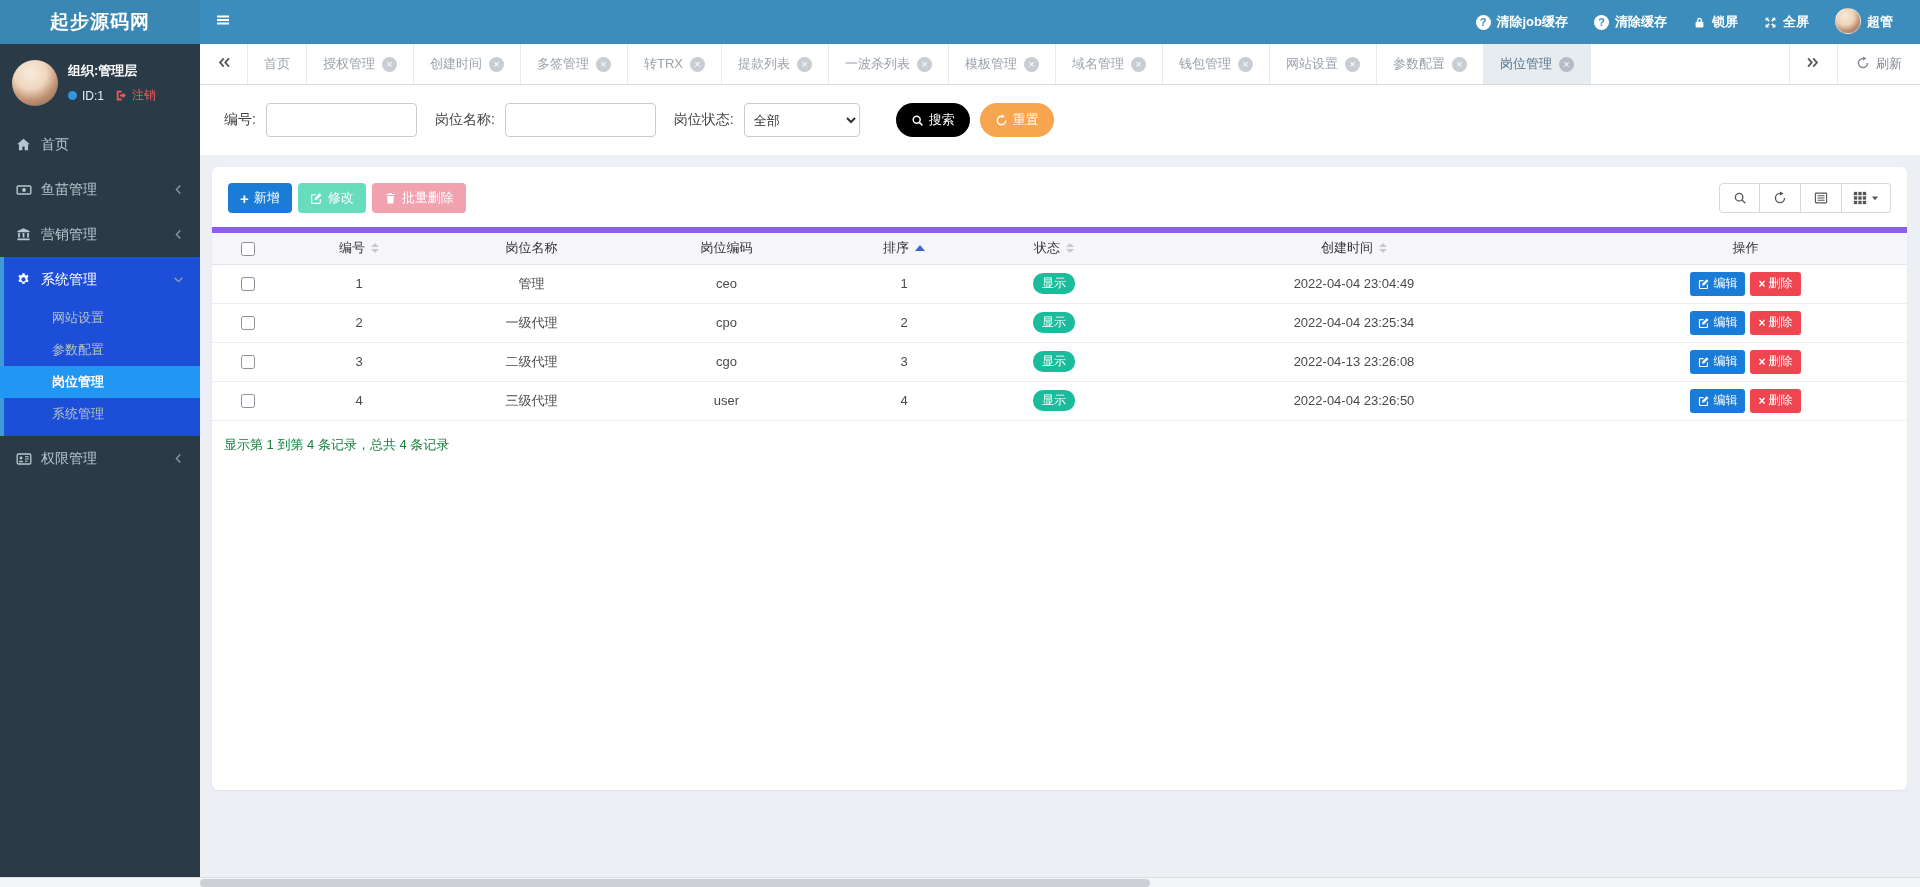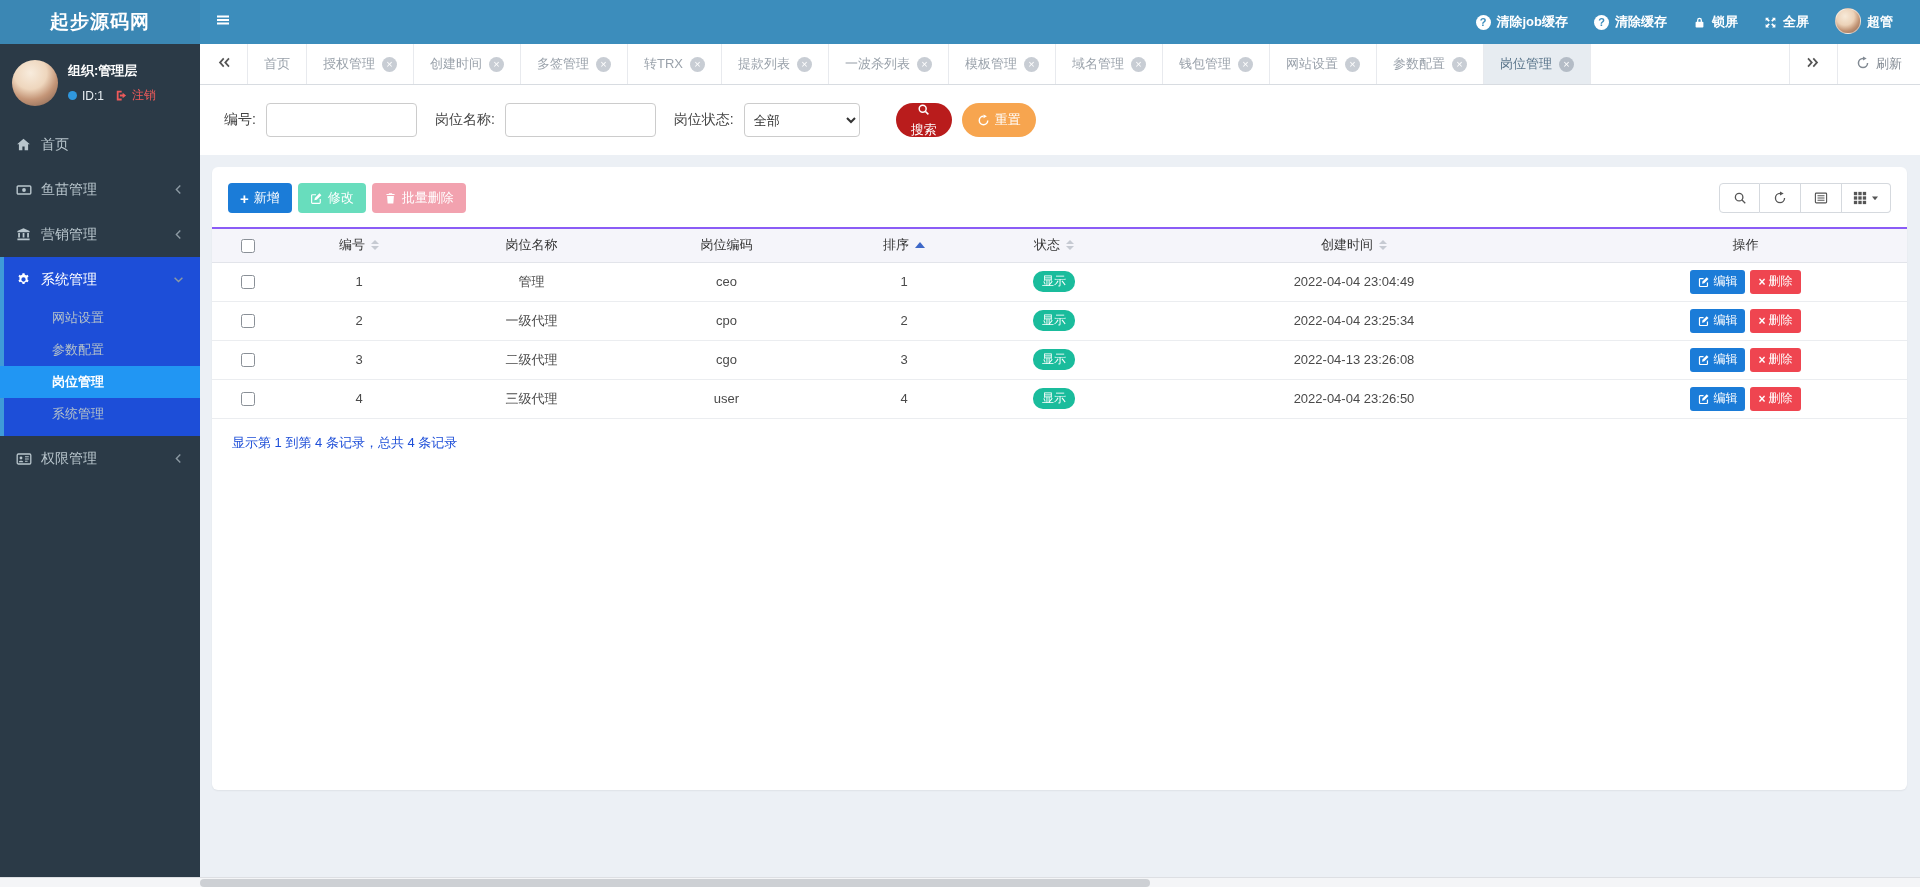--- a/index.html
+++ b/index.html
@@ -50,21 +50,21 @@
   .tab.active .tab-close { background:#b4bcc6; }
   .tab-refresh { display:flex; align-items:center; gap:6px; padding:0 18px; font-size:13px; color:#828a93; border-left:1px solid #e8eaee; cursor:pointer; flex:none; }
 
   
   .filterbar { height:70px; background:#fff; display:flex; align-items:center; padding:0 24px; gap:10px; }
   .f-label { font-size:14px; color:#444; margin-left:8px; }
   .f-label:first-child { margin-left:0; }
   .f-input { width:151px; height:34px; border:1px solid #ccc; border-radius:4px; padding:0 9px; font-size:13px; color:#333; outline:none; }
   .f-select { width:116px; height:34px; border:1px solid #ccc; border-radius:4px; font-size:13px; color:#333; padding:0 5px; background:#fff; outline:none; }
   .btn-pill { height:34px; border:none; border-radius:17px; color:#fff; font-size:13px; display:inline-flex; align-items:center; gap:5px; padding:0 15px; cursor:pointer; }
-  .btn-search { background:#b91c1c; margin-left:26px;flex-direction:column; }
+  .btn-search { background:#000000; margin-left:26px; }
   .btn-reset { background:#f7a54f; }
   .btn-pill svg { display:block; }
 
   
   .card { margin:12px 13px 0 12px; width:1695px; height:623px; background:#fff; border-radius:6px; box-shadow:0 1px 2px rgba(0,0,0,.06); overflow:hidden; }
   .toolbar { display:flex; align-items:center; padding:16px 16px 14px 16px; }
   .tb-left { display:flex; gap:6px; }
   .btn-flat { height:30px; border:none; border-radius:4px; color:#fff; font-size:13px; display:inline-flex; align-items:center; gap:5px; padding:0 12px; cursor:pointer; }
   .btn-add { background:#1b7cd8; }
   .btn-add .plus { font-size:15px; font-weight:bold; line-height:1; }
@@ -72,37 +72,37 @@
   .btn-del-tb { background:#f2a2af; }
   .btn-flat svg { display:block; }
   .tb-right { margin-left:auto; display:flex; }
   .icon-btn { width:41px; height:30px; background:#fff; border:1px solid #d5d9de; border-left-width:0; display:flex; align-items:center; justify-content:center; gap:4px; color:#555; cursor:pointer; }
   .icon-btn:first-child { border-left-width:1px; border-radius:4px 0 0 4px; }
   .icon-btn:last-child { border-radius:0 4px 4px 0; width:49px; }
   .icon-btn svg { display:block; }
 
   
   table { width:100%; border-collapse:collapse; table-layout:fixed; font-size:13px; color:#4a4a4a; }
-  thead th { background:#f5f5fa; height:34px; font-weight:normal; color:#333; border-top:2px solid #8b5cf6; border-bottom:1px solid #e2e4ea; text-align:center; cursor:pointer; }
+  thead th { background:#f5f5fa; height:34px; font-weight:normal; color:#333; border-top:6px solid #8b5cf6; border-bottom:1px solid #e2e4ea; text-align:center; cursor:pointer; }
   tbody td { height:39px; border-bottom:1px solid #ebedf0; text-align:center; }
   .th-inner { display:inline-flex; align-items:center; gap:6px; }
   .sort { display:inline-flex; flex-direction:column; gap:2px; }
   .car-up { width:0; height:0; border-left:4px solid transparent; border-right:4px solid transparent; border-bottom:4px solid #c6cad2; }
   .car-dn { width:0; height:0; border-left:4px solid transparent; border-right:4px solid transparent; border-top:4px solid #c6cad2; }
   .car-asc { width:0; height:0; border-left:5px solid transparent; border-right:5px solid transparent; border-bottom:6px solid #3e68c8; }
   .chk { appearance:none; -webkit-appearance:none; width:14px; height:14px; border:1.5px solid #8a9097; border-radius:2.5px; background:#fff; cursor:pointer; vertical-align:middle; }
   .pill { display:inline-block; background:#1abc9c; color:#fff; font-size:12px; border-radius:10px; padding:3px 9px; line-height:1.2; }
   .row-actions { display:inline-flex; gap:5px; }
   .btn-mini { height:24px; border:none; border-radius:3px; color:#fff; font-size:12px; display:inline-flex; align-items:center; gap:3px; padding:0 8px; cursor:pointer; }
   .btn-mini svg { display:block; }
   .btn-row-edit { background:#1b7cd8; }
   .btn-row-del { background:#ef4550; }
   .xmark { font-weight:bold; font-size:12px; line-height:1; }
 
-  .summary { padding:15px 20px; font-size:13px; color:#1d4ed8; }
+  .summary { padding:15px 12px; font-size:13px; color:#15803d; }
 
   
   .hscroll { position:absolute; left:0; bottom:0; width:1920px; height:10px; background:#f4f5f7; border-top:1px solid #dddfe3; z-index:40; }
   .hscroll .thumb { position:absolute; top:1px; left:200px; width:950px; height:8px; background:#cdd0d4; border-radius:4px; }
 </style>
 </head>
 <body>
 
 <header class="navbar">
   <div class="logo">起步源码网</div>

